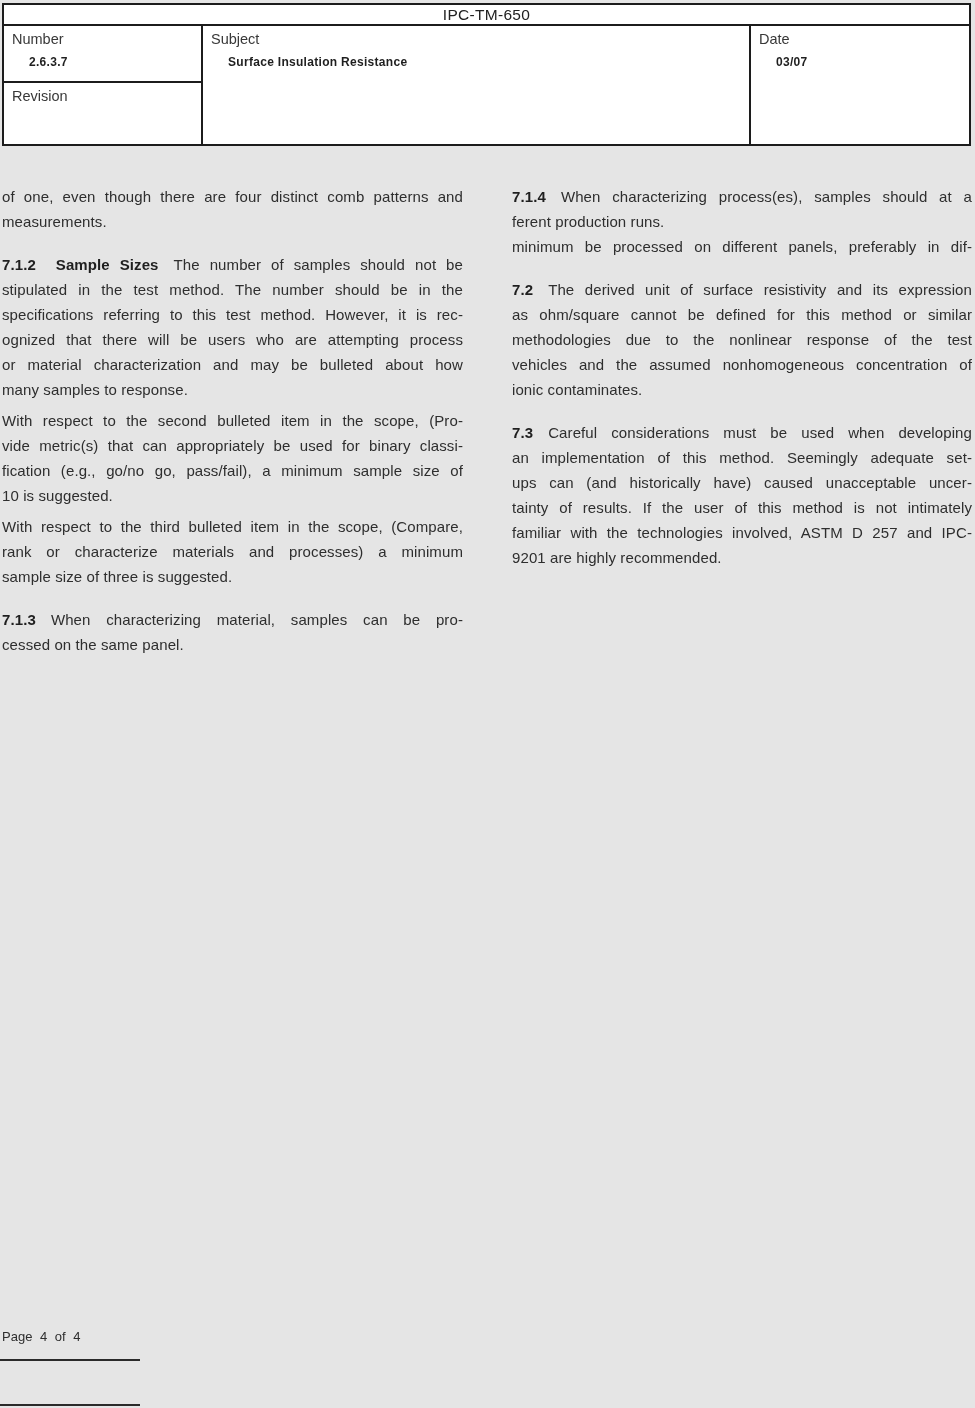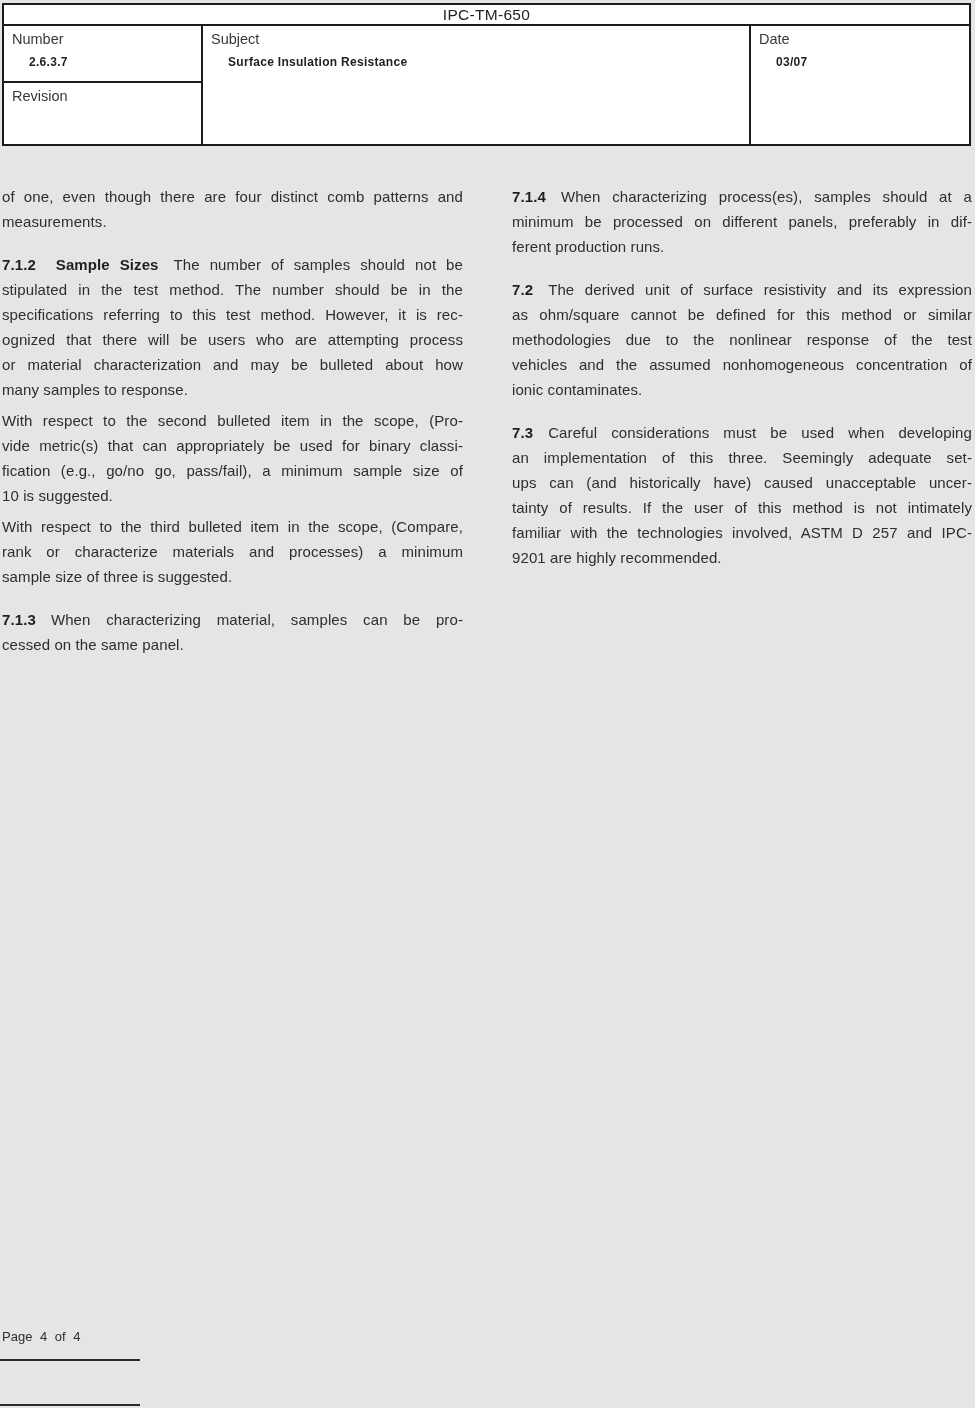--- a/index.html
+++ b/index.html
@@ -191,33 +191,33 @@
         <div class="tline">sample size of three is suggested.</div>
       </div>
       <div class="para sect">
         <div class="tline just"><b class="lead">7.1.3</b>When characterizing material, samples can be pro-</div>
         <div class="tline">cessed on the same panel.</div>
       </div>
     </div>
   <div class="col col-right" id="col-right">
       <div class="para">
         <div class="tline just"><b class="lead">7.1.4</b>When characterizing process(es), samples should at a</div>
+        <div class="tline">ferent production runs.</div>
         <div class="tline just">minimum be processed on different panels, preferably in dif-</div>
-        <div class="tline">ferent production runs.</div>
       </div>
       <div class="para sect">
         <div class="tline just"><b class="lead">7.2</b>The derived unit of surface resistivity and its expression</div>
         <div class="tline just">as ohm/square cannot be defined for this method or similar</div>
         <div class="tline just">methodologies due to the nonlinear response of the test</div>
         <div class="tline just">vehicles and the assumed nonhomogeneous concentration of</div>
         <div class="tline">ionic contaminates.</div>
       </div>
       <div class="para sect">
         <div class="tline just"><b class="lead">7.3</b>Careful considerations must be used when developing</div>
-        <div class="tline just">an implementation of this three. Seemingly adequate set-</div>
+        <div class="tline just">an implementation of this method. Seemingly adequate set-</div>
         <div class="tline just">ups can (and historically have) caused unacceptable uncer-</div>
         <div class="tline just">tainty of results. If the user of this method is not intimately</div>
         <div class="tline just">familiar with the technologies involved, ASTM D 257 and IPC-</div>
         <div class="tline">9201 are highly recommended.</div>
       </div>
     </div>
 
   <div class="foot-rule-top"></div>
   <div class="foot-text">Page 4 of 4</div>
   <div class="foot-rule-bottom"></div>

